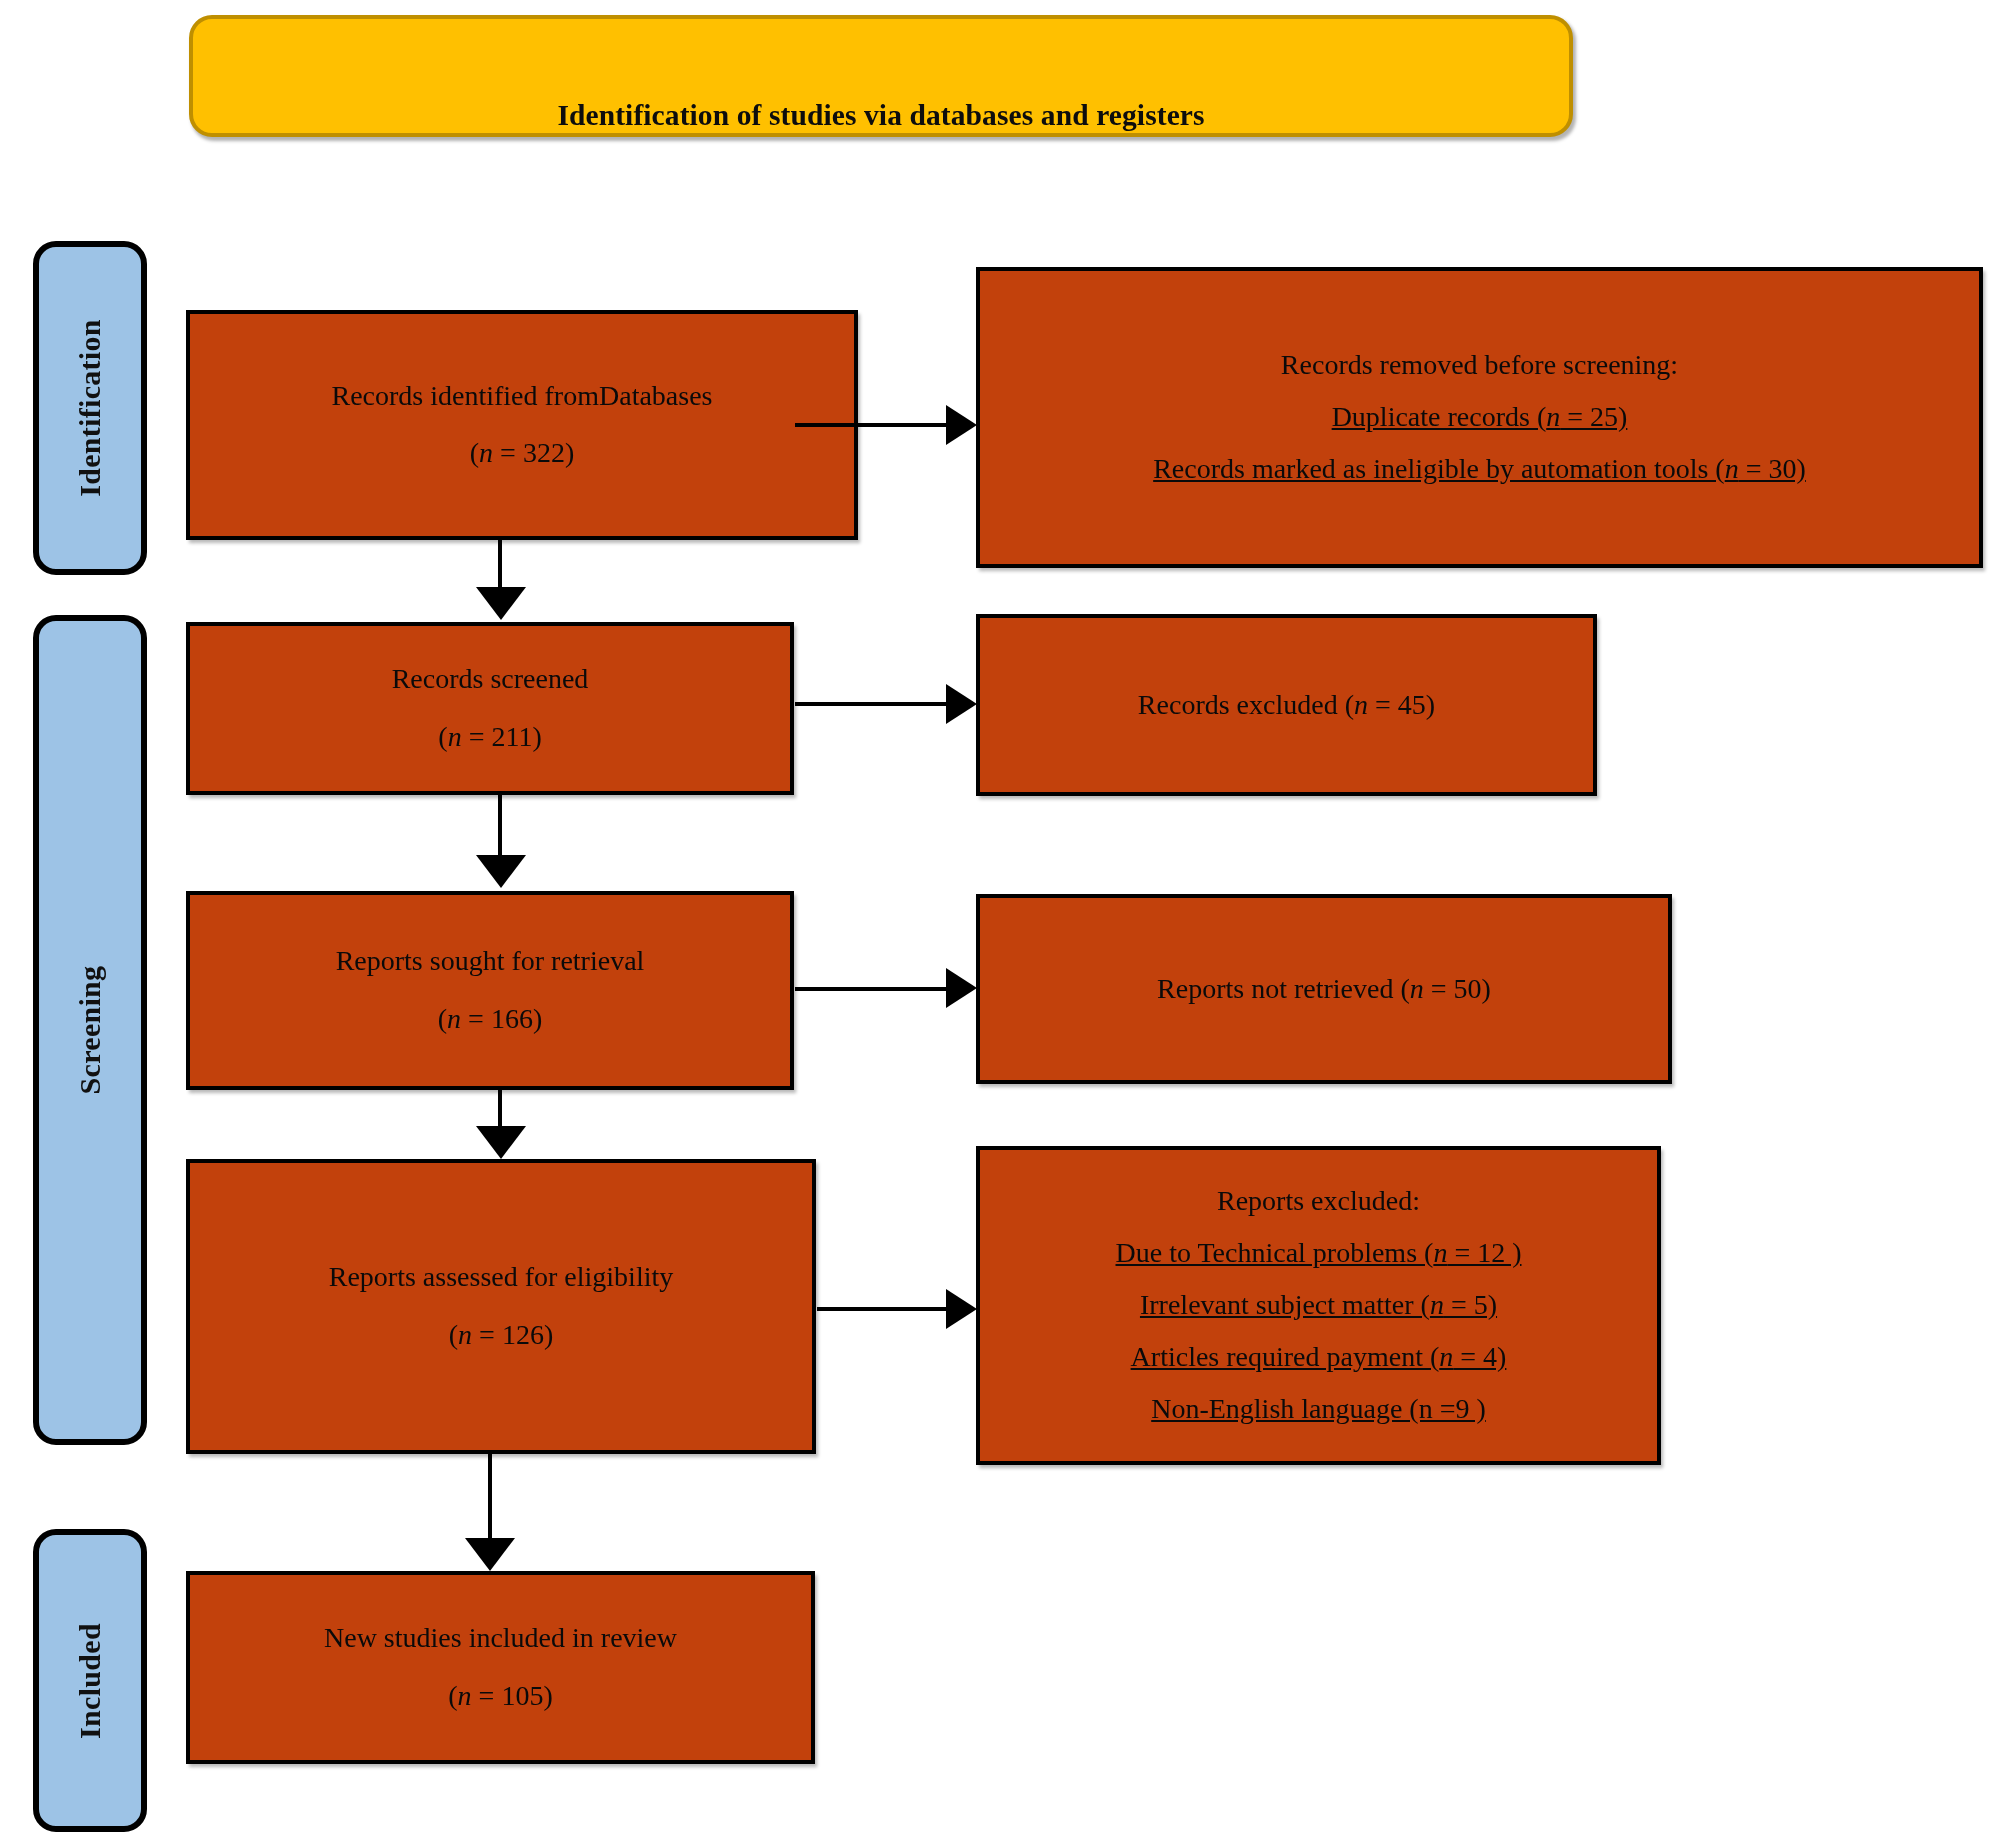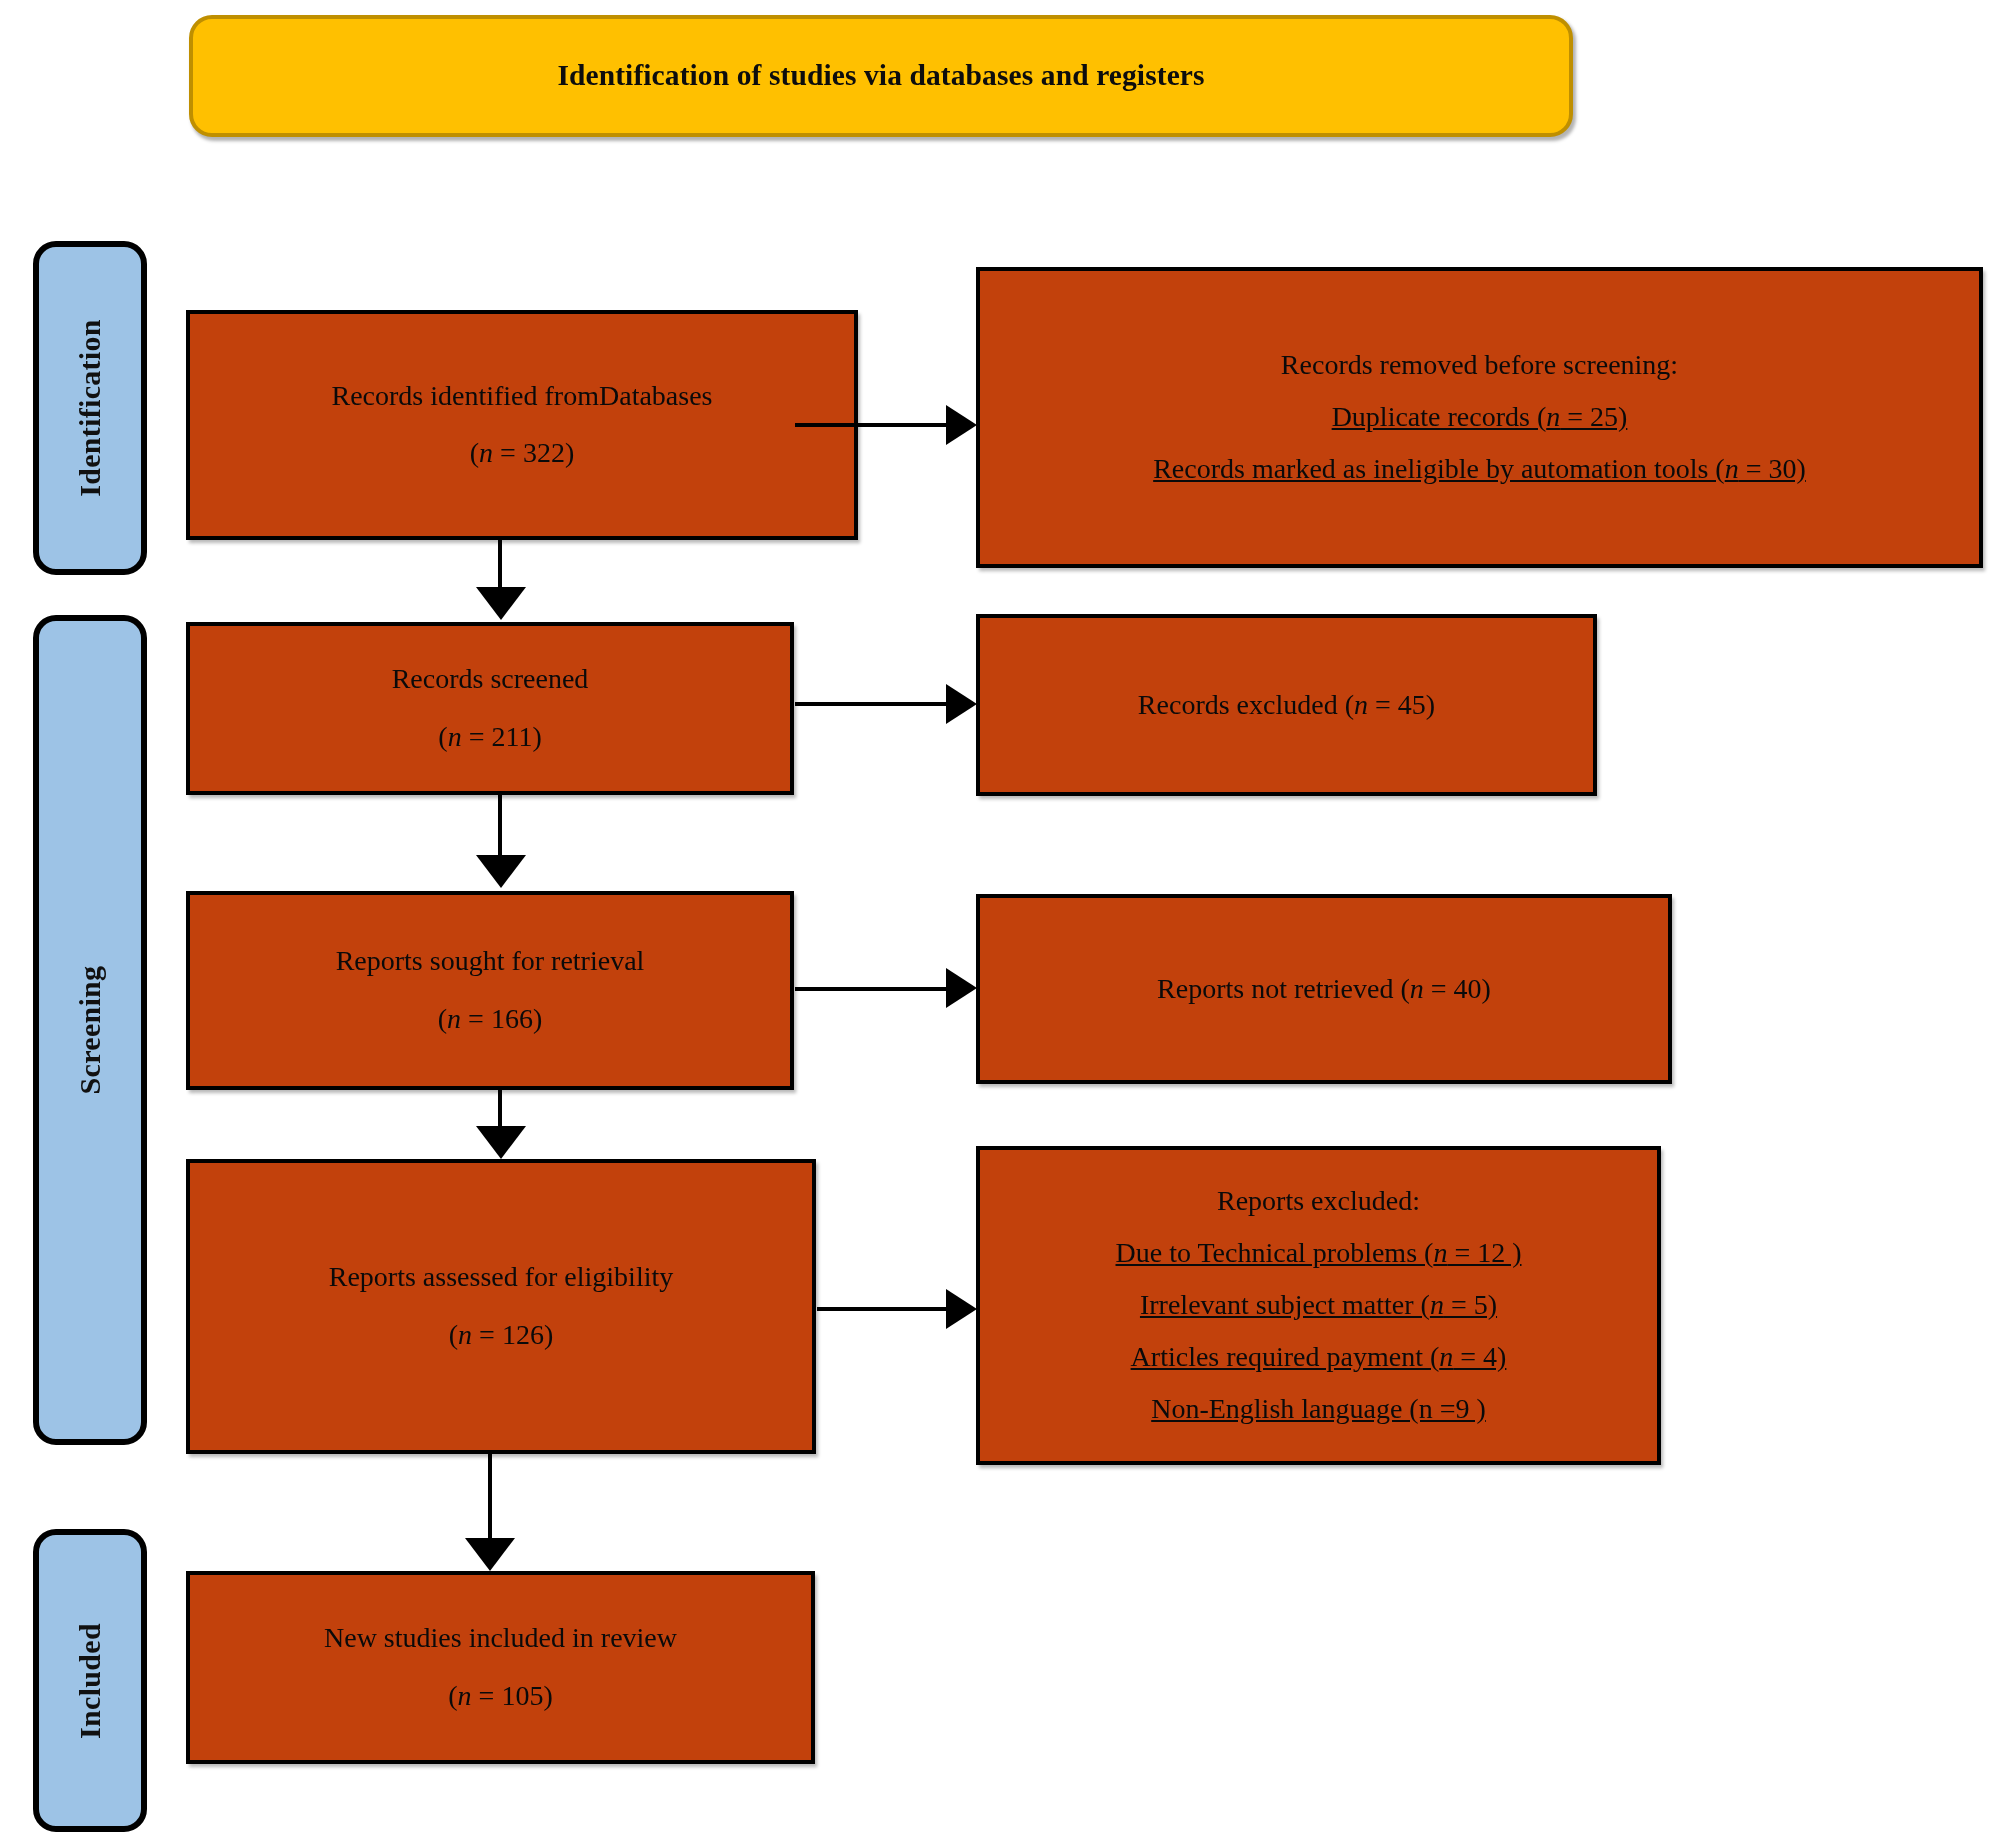--- a/index.html
+++ b/index.html
@@ -22,21 +22,21 @@
     position: absolute;
     left: 189px;
     top: 15px;
     width: 1384px;
     height: 122px;
     background: #FFC000;
     border: 4.8px solid #BF8F00;
     border-radius: 23px;
     box-sizing: border-box;
     display: flex;
-    align-items: center;
+    align-items: flex-end;
     justify-content: center;
     box-shadow: 2.7px 3.4px 3.4px rgba(0,0,0,0.30);
   }
   .title-banner .title-text {
     font-size: 29.5px;
     font-weight: bold;
     color: #0d0d0d;
     letter-spacing: 0.1px;
     text-align: center;
     line-height: 1.2;
@@ -169,21 +169,21 @@
   <div class="flow-box" id="box-excluded">
     <div class="line"><span>Records excluded  (</span><i>n</i><span> = 45)</span></div>
   </div>
 
   <div class="flow-box" id="box-sought">
     <div class="line">Reports sought for retrieval</div>
     <div class="line sp-mid"><span>(</span><i>n</i><span> = 166)</span></div>
   </div>
 
   <div class="flow-box" id="box-notretrieved">
-    <div class="line"><span>Reports not retrieved (</span><i>n</i><span> = 40)</span></div>
+    <div class="line"><span>Reports not retrieved (</span><i>n</i><span> = 50)</span></div>
   </div>
 
   <div class="flow-box" id="box-assessed">
     <div class="line">Reports assessed for eligibility</div>
     <div class="line sp-mid"><span>(</span><i>n</i><span> = 126)</span></div>
   </div>
 
   <div class="flow-box" id="box-repexcluded">
     <div class="line">Reports excluded:</div>
     <div class="line sp-sm"><span>Due to Technical problems (</span><i>n</i><span> = 12 )</span></div>

